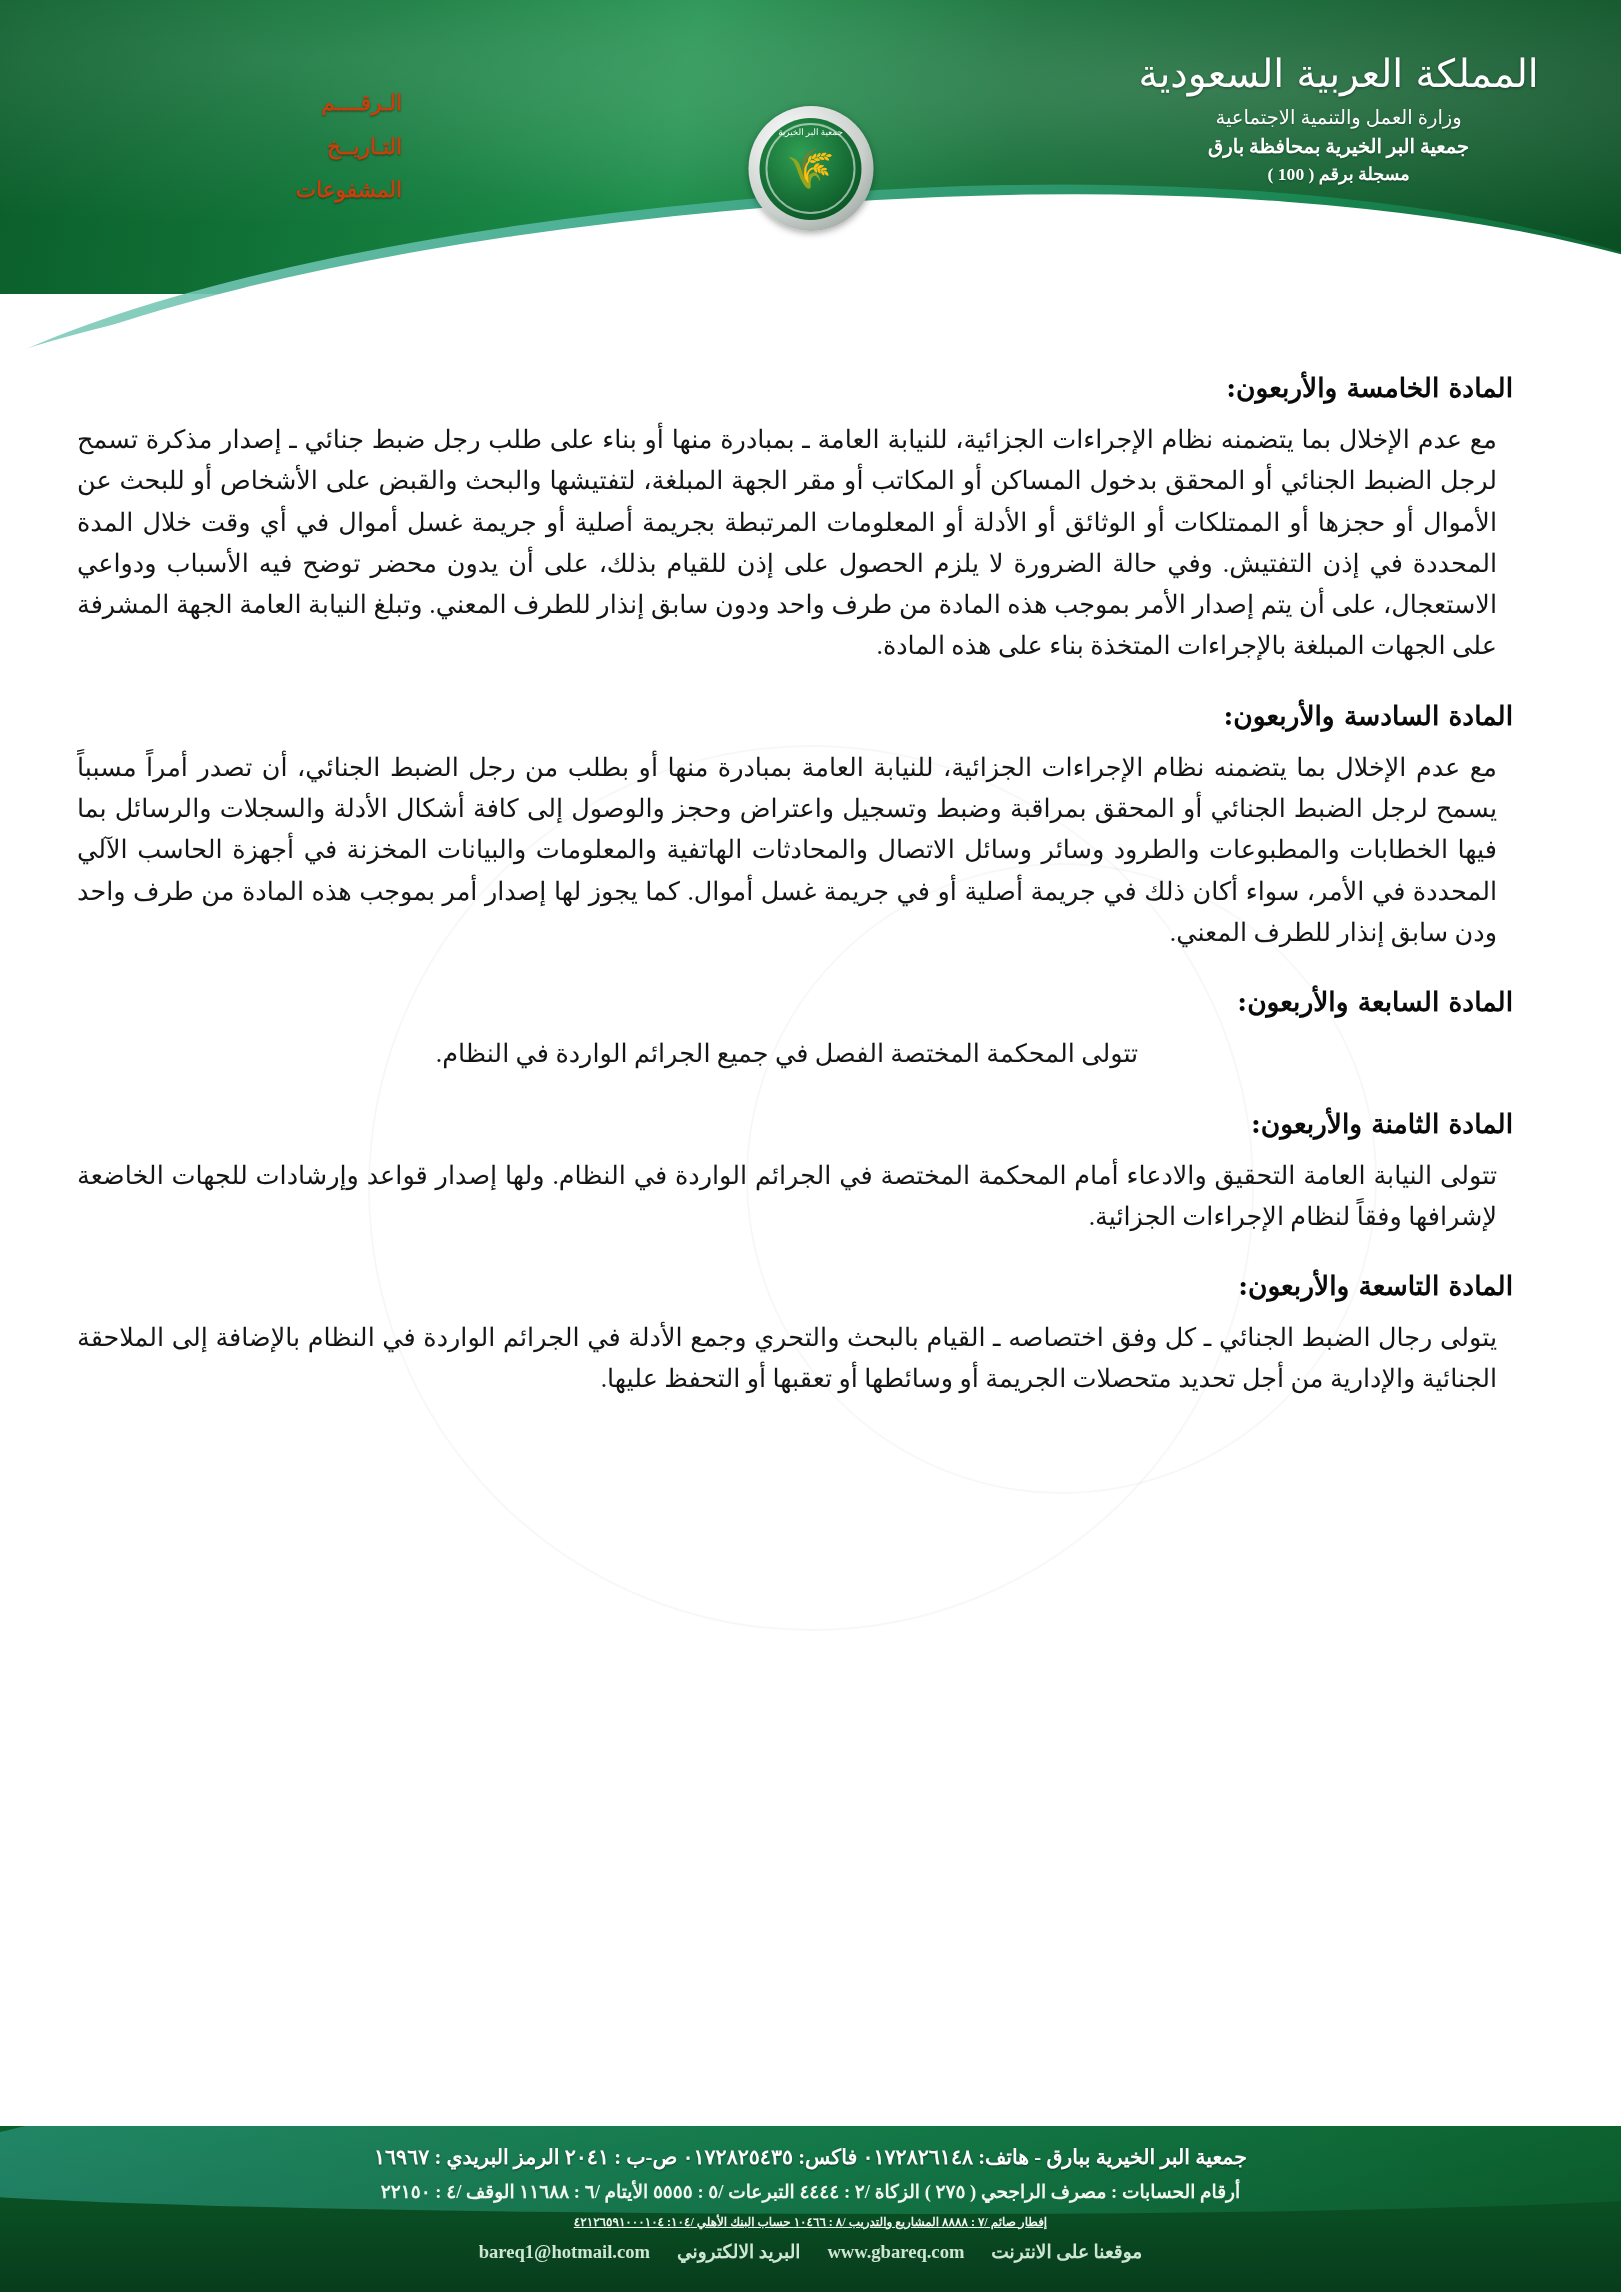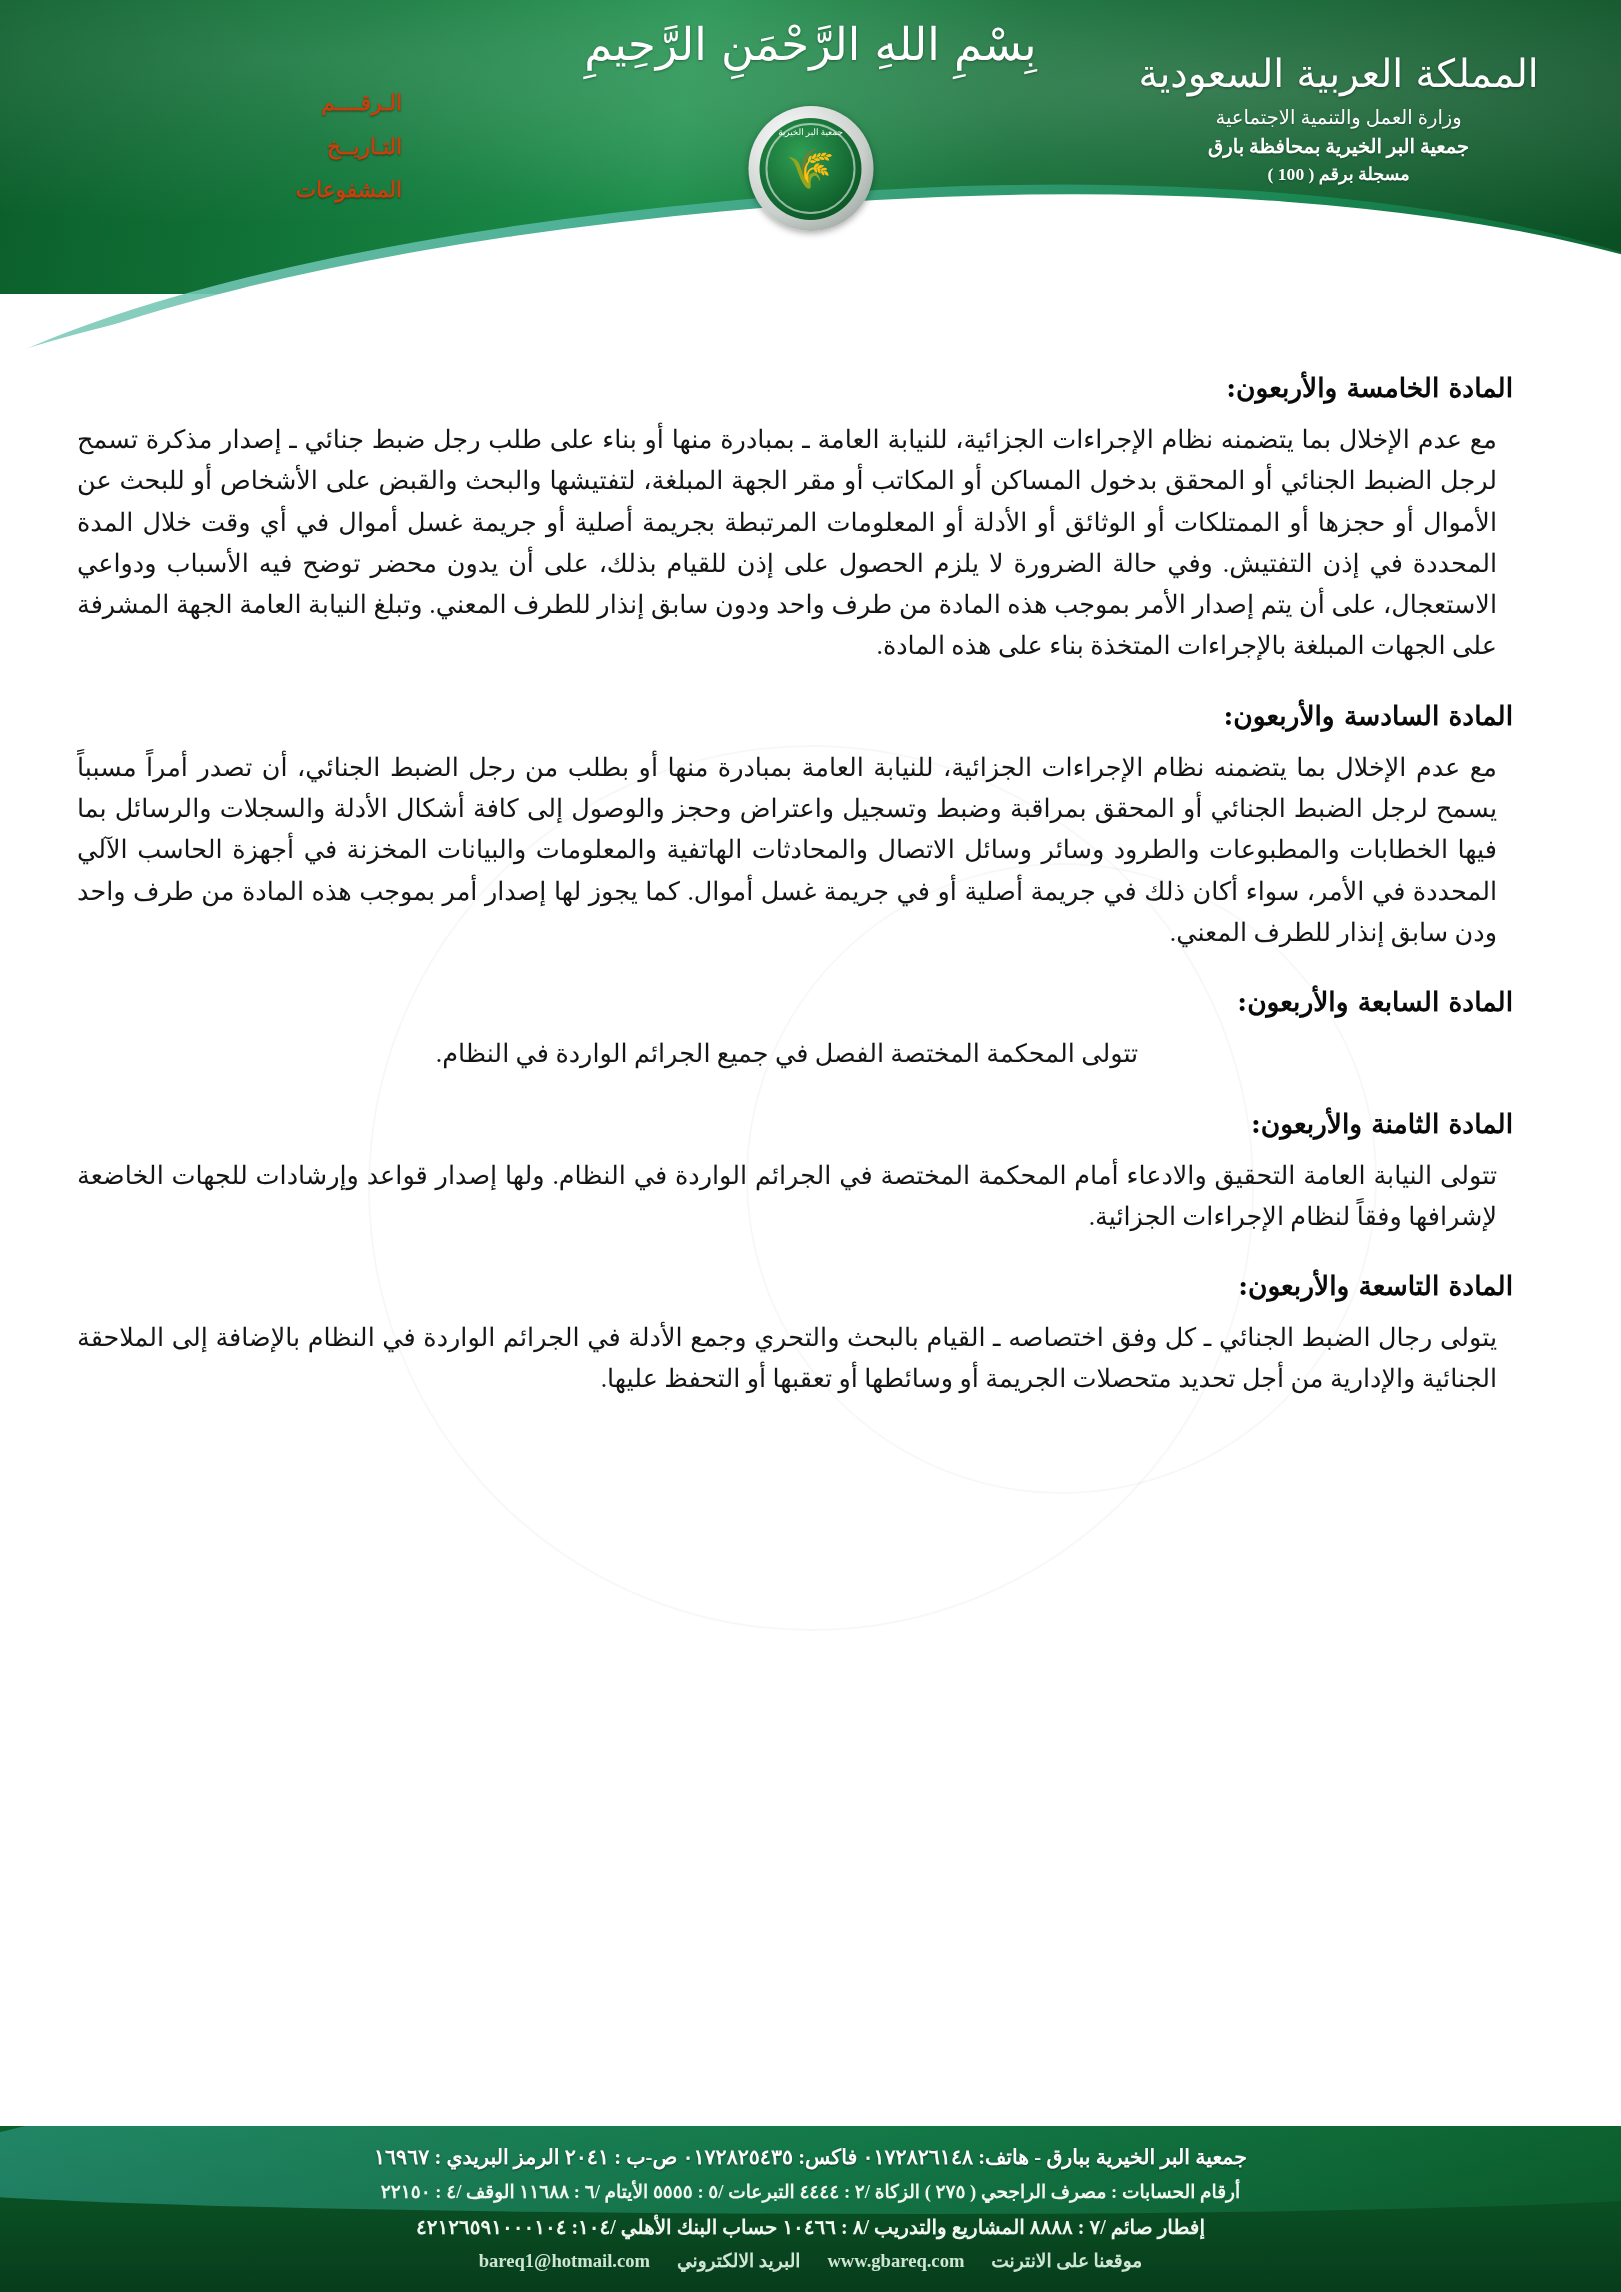--- a/index.html
+++ b/index.html
@@ -248,23 +248,24 @@
     padding-top: 19px;
     color: #ffffff;
     text-shadow: 0 1px 2px rgba(0,0,0,0.5);
   }
   .f2 {
     font-size: 18.6px;
     padding-top: 11.8px;
     color: #f2f7f2;
   }
   .f3 {
-    font-size: 20px;
+    font-size: 12px;
     padding-top: 11.8px;
     color: #f2f7f2;
+    text-decoration: underline;
   }
   .f4 {
     font-size: 18.6px;
     padding-top: 11.8px;
     color: #cfe6d4;
   }
   .sep {
     display: inline-block;
     width: 17.6px;
   }
@@ -296,21 +297,20 @@
 <body>
 
 <div class="page">
 
   <div class="header">
     <div class="hdr-green"></div>
     <div class="hdr-lightgreen-edge"></div>
     <div class="hdr-white-swoop"></div>
     <div class="hdr-white-swoop2"></div>
 
-    <div class="basmala">بِسْمِ اللهِ الرَّحْمَنِ الرَّحِيمِ</div>
 
     <div class="org-block">
       <div class="org-kingdom">المملكة العربية السعودية</div>
       <div class="org-ministry">وزارة العمل والتنمية الاجتماعية</div>
       <div class="org-society">جمعية البر الخيرية بمحافظة بارق</div>
       <div class="org-reg">مسجلة برقم ( 100 )</div>
     </div>
 
     <div class="meta-block">
       <div class="meta-row">الـرقــــم</div>

